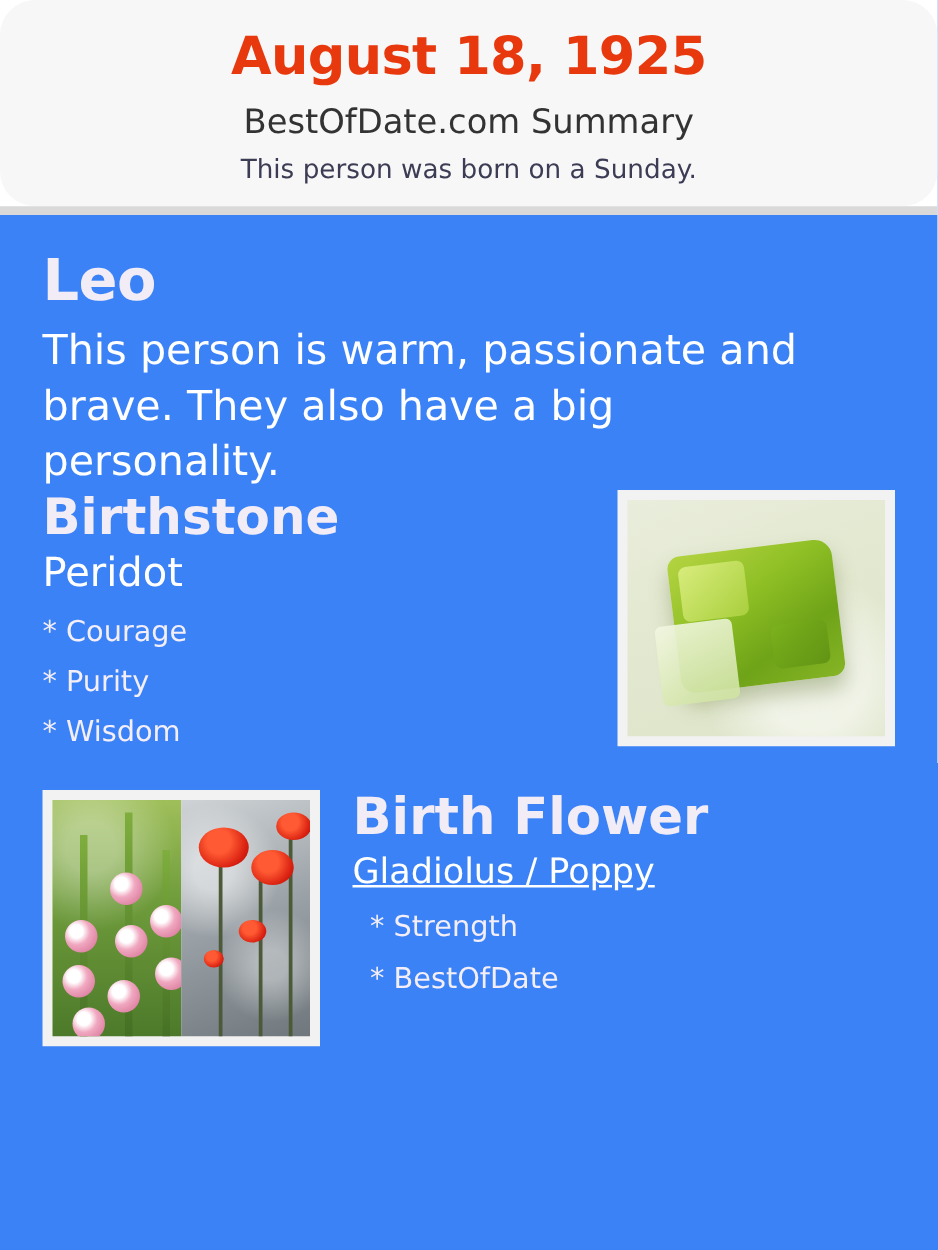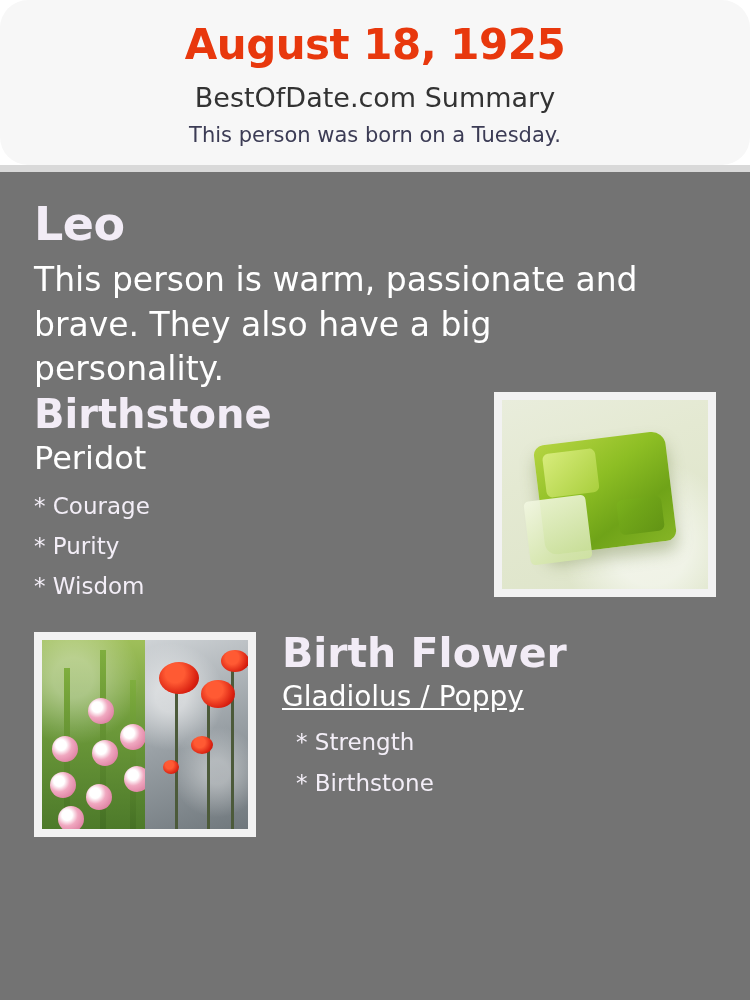--- a/index.html
+++ b/index.html
@@ -47,21 +47,21 @@
   }
   .header-rule {
     height: 7px;
     background: #d9d9d9;
     width: 100%;
     flex: 0 0 auto;
   }
 
   
   .body {
-    background: #737373;
+    background: #3b82f6;
     flex: 1 1 auto;
     padding: 28px 34px 4px 34px;
     color: #ffffff;
     position: relative;
   }
 
   .zodiac-name {
     font-size: 46px;
     font-weight: bold;
     line-height: 1.05;
@@ -231,21 +231,21 @@
   }
 </style>
 </head>
 <body>
 
 <div class="page">
 
   <div class="header">
     <div class="header-date">August 18, 1925</div>
     <div class="header-site">BestOfDate.com Summary</div>
-    <div class="header-born">This person was born on a Tuesday.</div>
+    <div class="header-born">This person was born on a Sunday.</div>
   </div>
   <div class="header-rule"></div>
 
   <div class="body">
 
     <div class="zodiac-name">Leo</div>
     <div class="zodiac-desc">This person is warm, passionate and brave. They also have a big personality.</div>
 
     <div class="stone-section">
       <div class="stone-text">
@@ -288,18 +288,18 @@
             <div class="poppy" style="left:76px; top:10px; width:28px; height:22px;"></div>
             <div class="poppy" style="left:46px; top:96px; width:22px; height:18px;"></div>
             <div class="poppy" style="left:18px; top:120px; width:16px; height:14px;"></div>
           </div>
         </div>
       </div>
       <div class="flower-text">
         <div class="flower-title">Birth Flower</div>
         <div class="flower-sub">Gladiolus / Poppy</div>
         <div class="flower-trait">* Strength</div>
-        <div class="flower-trait">* Birthstone</div>
+        <div class="flower-trait">* BestOfDate</div>
       </div>
     </div>
 
   </div>
 </div>
 
 </body></html>

